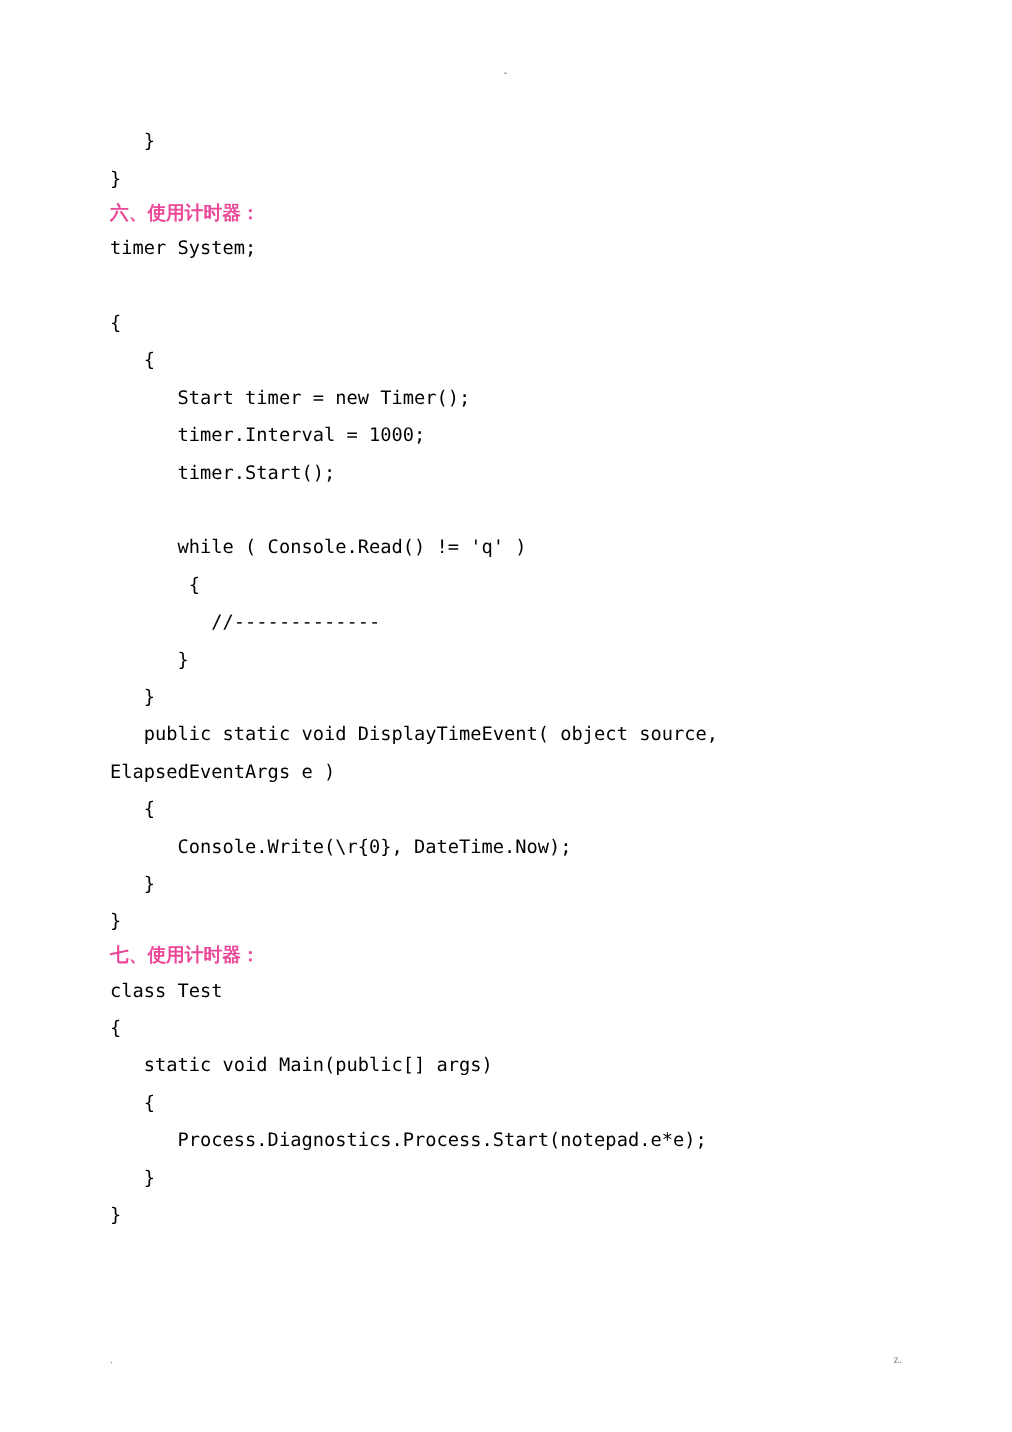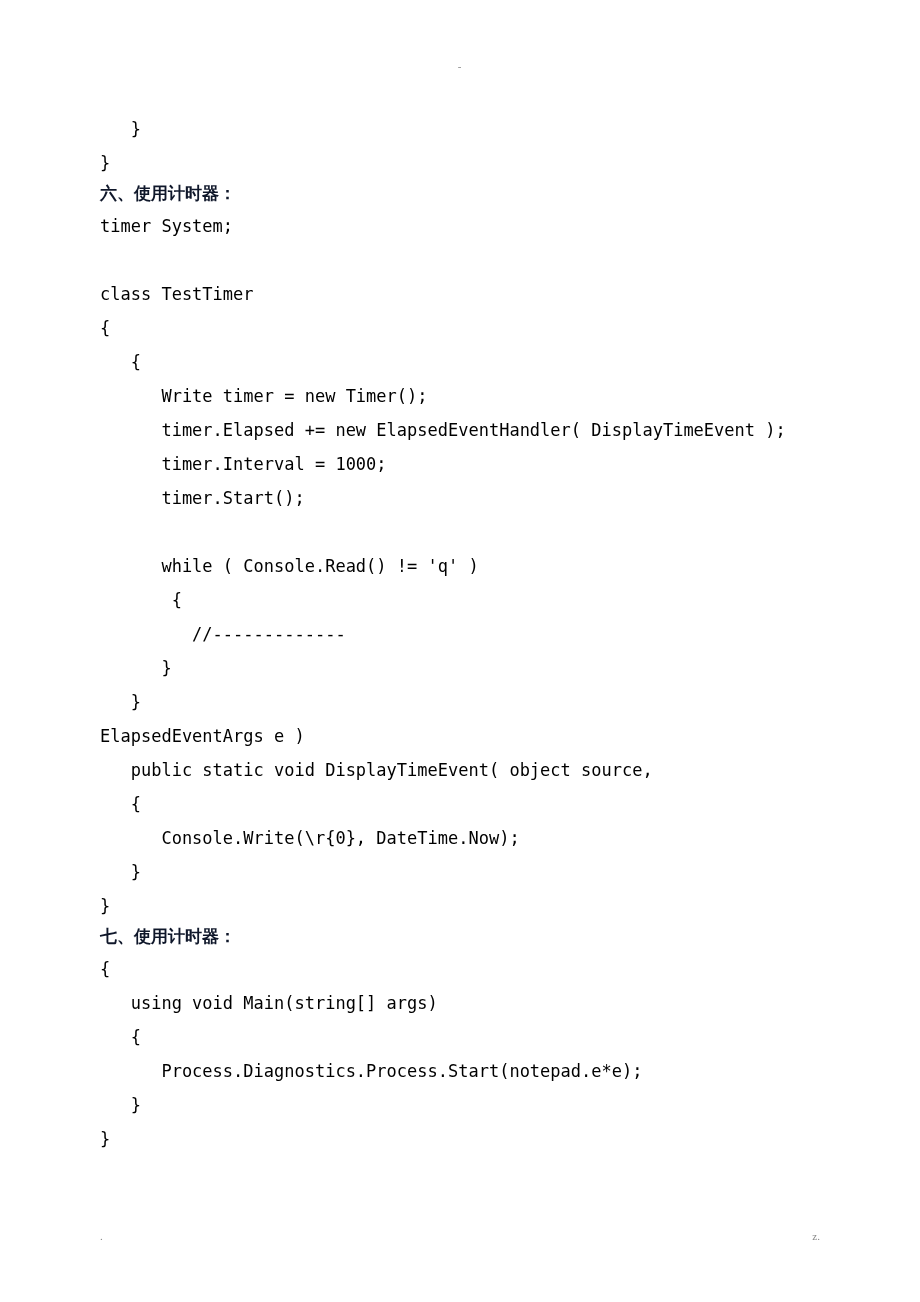--- a/index.html
+++ b/index.html
@@ -25,21 +25,21 @@
     font-size: 17px;
     line-height: 2.0;
     color: #000;
     white-space: pre;
   }
   .heading {
     font-family: "SimSun", "NSimSun", "宋体", serif;
     font-size: 17px;
     font-weight: bold;
     line-height: 1.7;
-    color: #0f172a;
+    color: #ec4899;
   }
   .footer {
     position: absolute;
     bottom: 60px;
     left: 100px;
     right: 100px;
     display: flex;
     justify-content: space-between;
     font-size: 11px;
     color: #888;
@@ -49,42 +49,41 @@
 <body>
 
 <div class="page">
   <div class="header-mark">-</div>
   <div id="content-body">
       <div class="code-line">   }</div>
       <div class="code-line">}</div>
       <div class="heading">六、使用计时器：</div>
       <div class="code-line">timer System;</div>
       <div class="code-line">&nbsp;</div>
-      <div class="code-line">class TestTimer</div>
       <div class="code-line">{</div>
       <div class="code-line">   {</div>
-      <div class="code-line">      Write timer = new Timer();</div>
-      <div class="code-line">      timer.Elapsed += new ElapsedEventHandler( DisplayTimeEvent );</div>
+      <div class="code-line">      Start timer = new Timer();</div>
       <div class="code-line">      timer.Interval = 1000;</div>
       <div class="code-line">      timer.Start();</div>
       <div class="code-line">&nbsp;</div>
       <div class="code-line">      while ( Console.Read() != 'q' )</div>
       <div class="code-line">       {</div>
       <div class="code-line">         //-------------</div>
       <div class="code-line">      }</div>
       <div class="code-line">   }</div>
+      <div class="code-line">   public static void DisplayTimeEvent( object source,</div>
       <div class="code-line">ElapsedEventArgs e )</div>
-      <div class="code-line">   public static void DisplayTimeEvent( object source,</div>
       <div class="code-line">   {</div>
       <div class="code-line">      Console.Write(\r{0}, DateTime.Now);</div>
       <div class="code-line">   }</div>
       <div class="code-line">}</div>
       <div class="heading">七、使用计时器：</div>
+      <div class="code-line">class Test</div>
       <div class="code-line">{</div>
-      <div class="code-line">   using void Main(string[] args)</div>
+      <div class="code-line">   static void Main(public[] args)</div>
       <div class="code-line">   {</div>
       <div class="code-line">      Process.Diagnostics.Process.Start(notepad.e*e);</div>
       <div class="code-line">   }</div>
       <div class="code-line">}</div>
     </div>
 </div>
 
 <div class="footer">
   <span>.</span>
   <span>z.</span>

